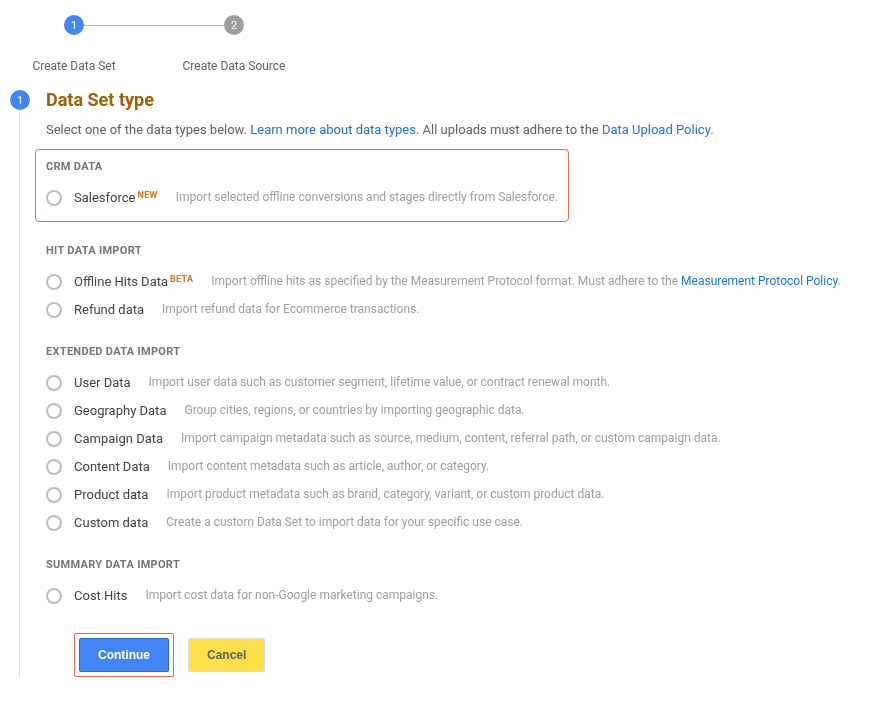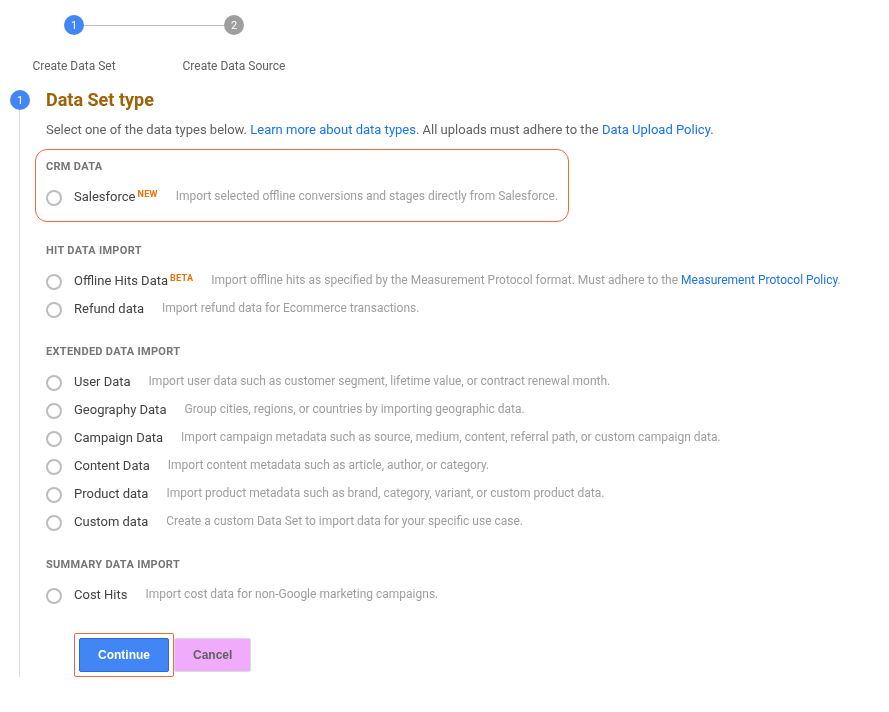--- a/index.html
+++ b/index.html
@@ -86,33 +86,33 @@
     .group-header {
       font-size: 11px;
       font-weight: 700;
       color: #757575;
       letter-spacing: 0.3px;
       margin-top: 22px;
       margin-bottom: 10px;
     }
     .crm-block {
       border: 1.5px solid #ec6a40;
-      border-radius: 12px;
+      border-radius: 4px;
       padding: 0 10px 10px 10px;
       margin-top: 12px;
       margin-left: -11px;
       width: fit-content;
       min-width: 510px;
     }
     .crm-block .group-header {
       margin-top: 10px;
     }
     .option {
       display: flex;
-      align-items: flex-start;
+      align-items: center;
       gap: 12px;
       padding: 6px 0;
     }
     .radio {
       width: 16px;
       height: 16px;
       border: 2px solid #bdbdbd;
       border-radius: 50%;
       flex-shrink: 0;
       position: relative;
@@ -133,35 +133,36 @@
       letter-spacing: 0.3px;
     }
     .opt-desc {
       font-size: 12px;
       color: #9e9e9e;
       margin-left: 6px;
     }
     .actions {
       margin-top: 24px;
       display: flex;
+      gap: 14px;
       padding-left: 28px;
     }
     .btn-wrap {
       border: 1.5px solid #ec6a40;
       border-radius: 2px;
       padding: 4px;
       display: inline-block;
     }
     .btn {
       font-size: 12px;
       font-weight: 700;
       padding: 9px 18px;
       border: 1px solid #dadce0;
       border-radius: 2px;
-      background: #f0abfc;
+      background: #fde047;
       color: #616161;
       cursor: pointer;
     }
     .btn.primary {
       background: #4285f4;
       border-color: #3367d6;
       color: #fff;
     }
     .vline {
       position: absolute;

